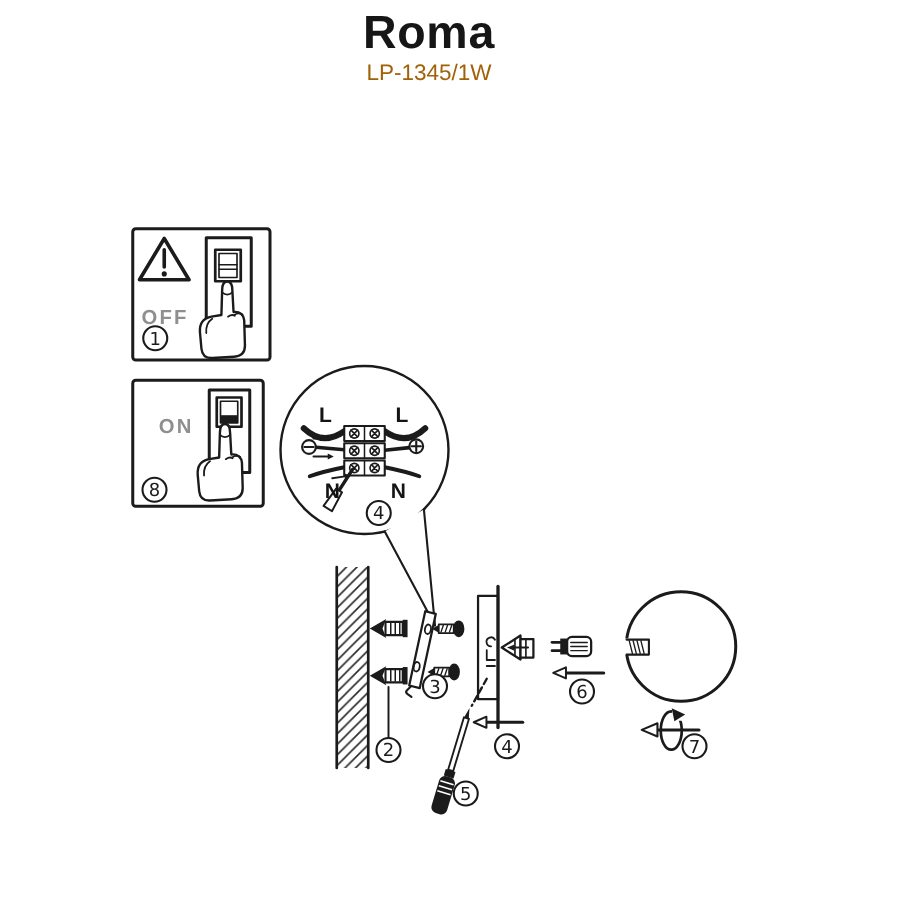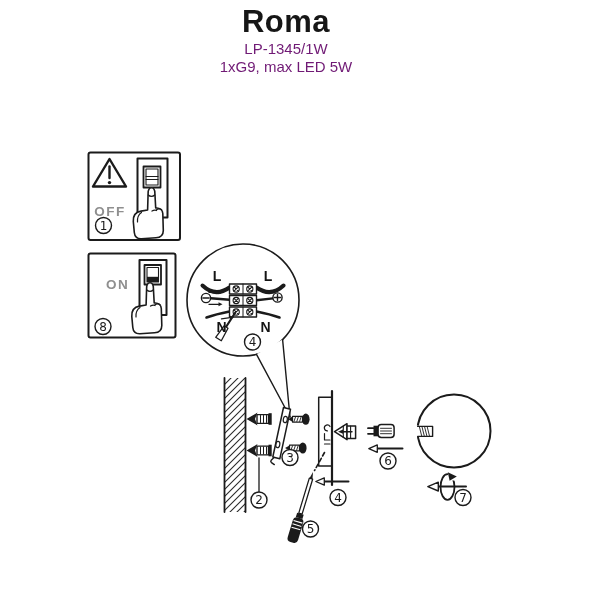--- a/index.html
+++ b/index.html
@@ -1,40 +1,39 @@
 <!DOCTYPE html>
 <html><head>
 <meta charset="utf-8">
 <style>
   html,body{margin:0;padding:0;background:#fff;}
   .page{position:relative;width:600px;height:600px;background:#fff;overflow:hidden;
         font-family:"Liberation Sans", sans-serif;}
   .hdr{position:absolute;top:4px;left:0;width:572px;text-align:center;color:#161616;}
   .hdr h1{margin:0;font-size:31px;font-weight:bold;letter-spacing:.5px;line-height:36px;}
-  .hdr .sub{font-size:15px;line-height:17.5px;color:#701a75;}
+  .hdr .sub{font-size:15px;line-height:17.5px;color:#a16207;}
   svg{position:absolute;top:0;left:0;}
   .ln{stroke:#1b1b1b;fill:none;stroke-linecap:round;stroke-linejoin:round;}
   .fw{fill:#ffffff;stroke:#1b1b1b;stroke-linejoin:round;}
   .fb{fill:#1b1b1b;stroke:none;}
   .wh{fill:#ffffff;stroke:none;}
   .badge-circle{fill:#fff;stroke:#1b1b1b;stroke-width:1.4;}
   .badge-num{font:12px "DejaVu Sans", sans-serif;fill:#1b1b1b;text-anchor:middle;}
   .term-label{font:bold 14px "Liberation Sans", sans-serif;fill:#141414;text-anchor:middle;}
   .state-label{font:bold 13.5px "Liberation Sans", sans-serif;fill:#8f8f8f;
                letter-spacing:1.5px;text-anchor:middle;}
 </style>
 </head>
 <body>
 
 <div class="page">
 
   <div class="hdr">
     <h1>Roma</h1>
     <div class="sub">LP-1345/1W</div>
-    <div class="sub">1xG9, max LED 5W</div>
   </div>
 
   <svg width="600" height="600" viewBox="0 0 600 600">
     <defs>
       <pattern id="hatch" width="7" height="7" patternUnits="userSpaceOnUse">
         <path d="M0,7 L7,0 M-1,1 L1,-1 M6,8 L8,6" stroke="#2a2a2a" stroke-width="1.1"></path>
       </pattern>
     </defs>
 
     <g>

